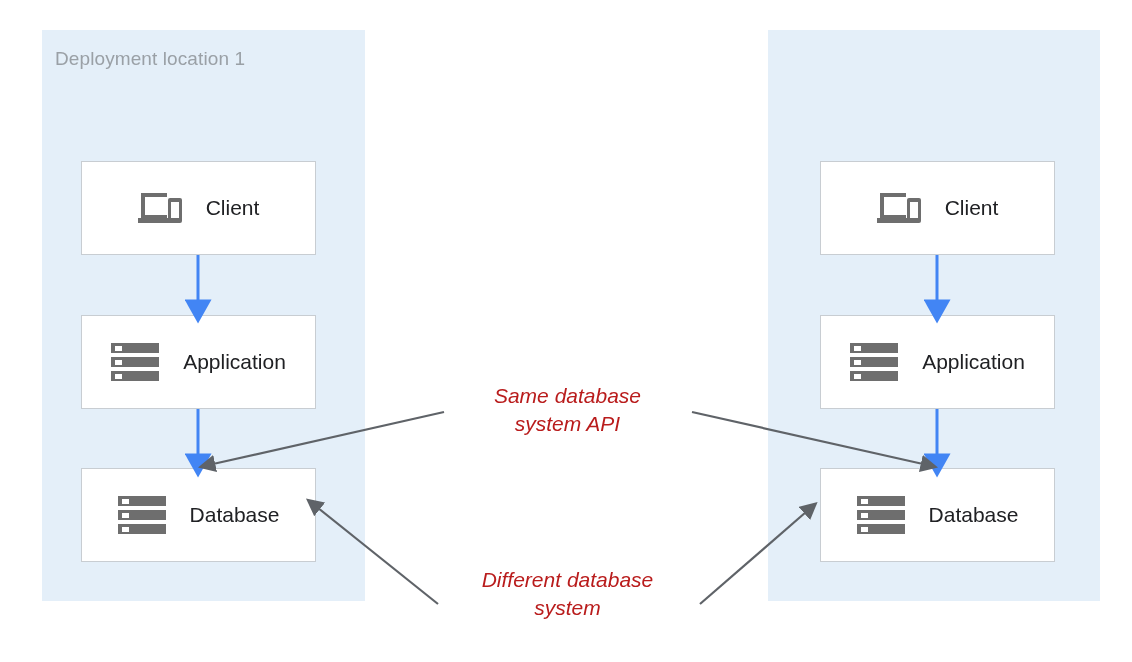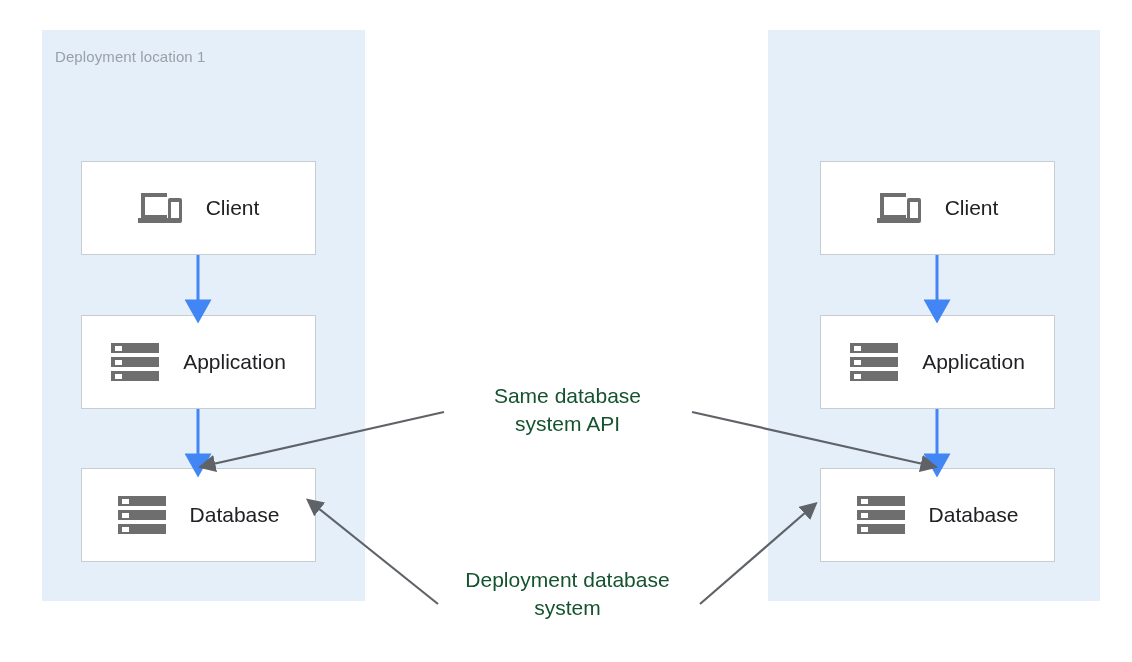--- a/index.html
+++ b/index.html
@@ -16,21 +16,21 @@
     height: 662px;
     background: #ffffff;
     overflow: hidden;
   }
   .region-panel {
     position: absolute;
     background: #e4eff9;
   }
   .region-label {
     position: absolute;
-    font-size: 15px;
+    font-size: 19px;
     color: #9aa0a6;
     letter-spacing: 0.1px;
     white-space: nowrap;
   }
   .node-box {
     position: absolute;
     background: #ffffff;
     border: 1px solid #c8cdd2;
     box-sizing: border-box;
     display: flex;
@@ -56,24 +56,25 @@
     position: absolute;
     left: 0;
     top: 0;
     width: 1132px;
     height: 662px;
     pointer-events: none;
   }
   .annotation-text {
     position: absolute;
     font-size: 21px;
-    color: #14532d;
+    color: #b91c1c;
     text-align: center;
     line-height: 1.32;
     white-space: pre-line;
+    font-style: italic;
   }
 </style>
 </head>
 <body>
 
 <div id="diagram-root">
 
   <div class="region-panel" style="left:42px; top:30px; width:323px; height:571px;"></div>
   <div class="region-label" style="left:55px; top:48px;">Deployment location 1</div>
 
@@ -208,16 +209,16 @@
     </g>
 
     <g>
       <line x1="700" y1="604" x2="806" y2="512" stroke="#5f6368" stroke-width="2.2" marker-end="url(#gray-head)"></line>
     </g>
   </svg>
 
   <div class="annotation-text" style="left:470px; top:382px; width:195px;">Same database
 system API</div>
 
-  <div class="annotation-text" style="left:460px; top:566px; width:215px;">Deployment database
+  <div class="annotation-text" style="left:460px; top:566px; width:215px;">Different database
 system</div>
 
 </div>
 
 </body></html>

